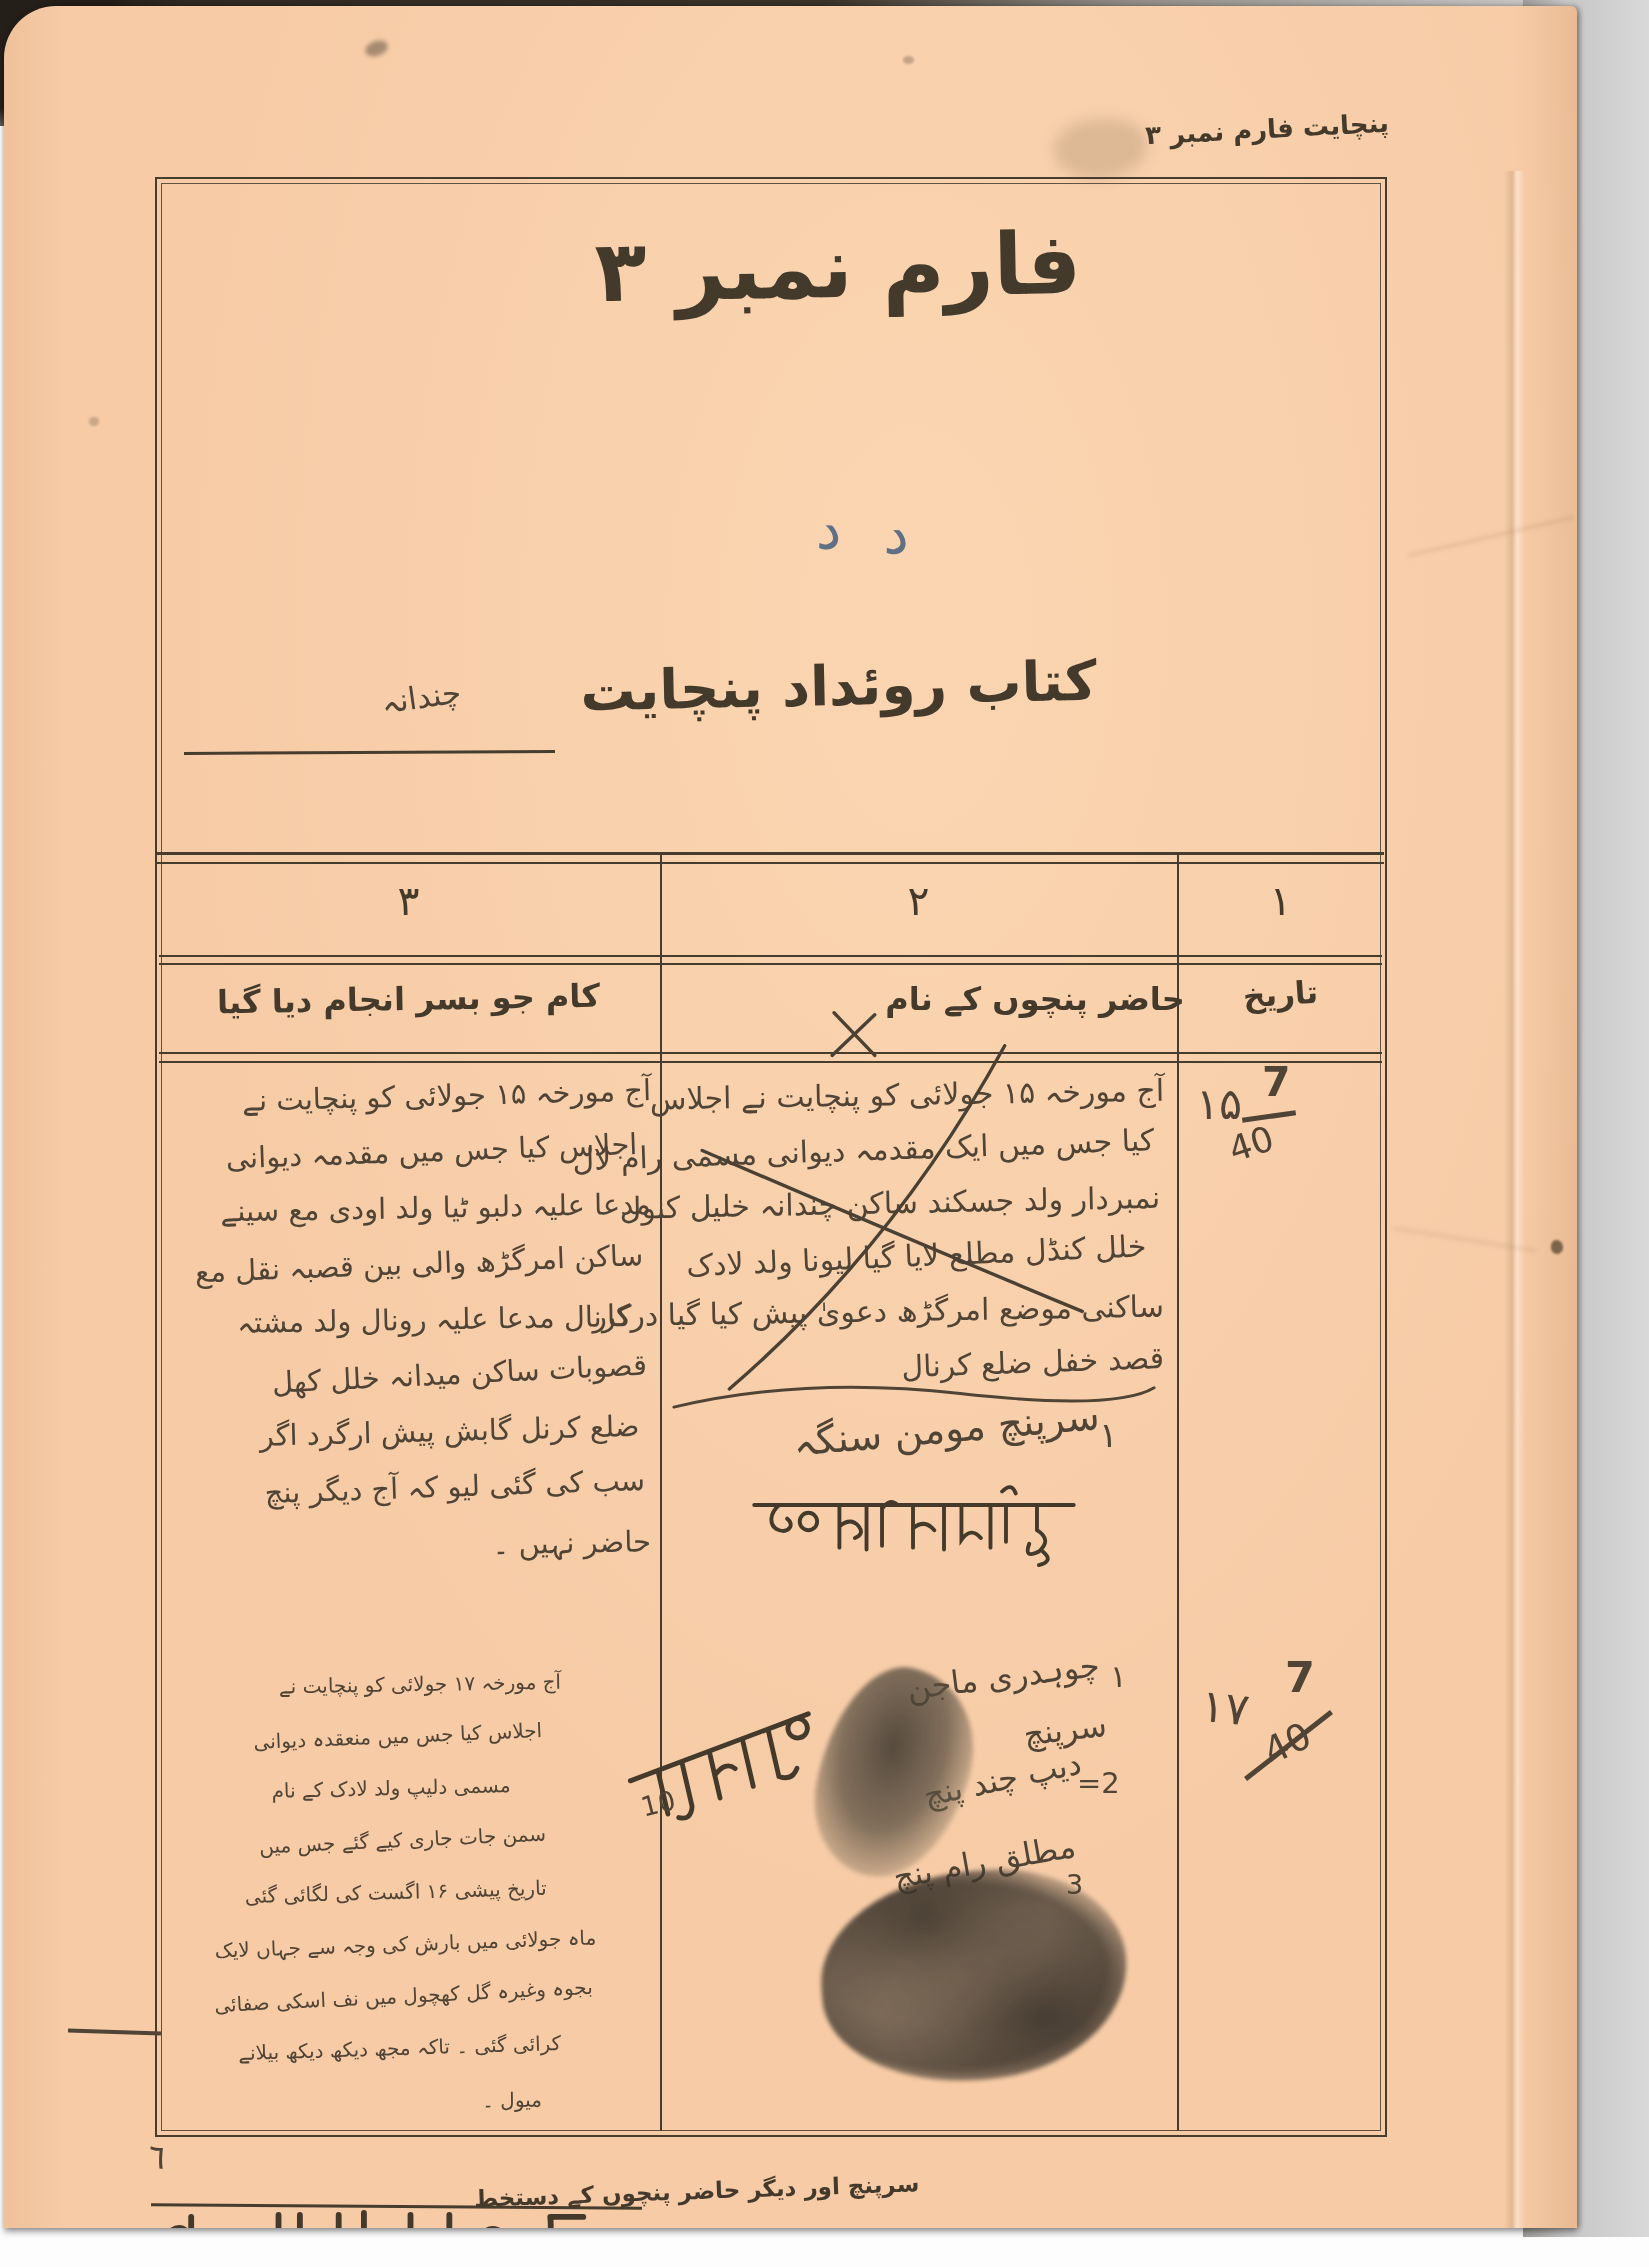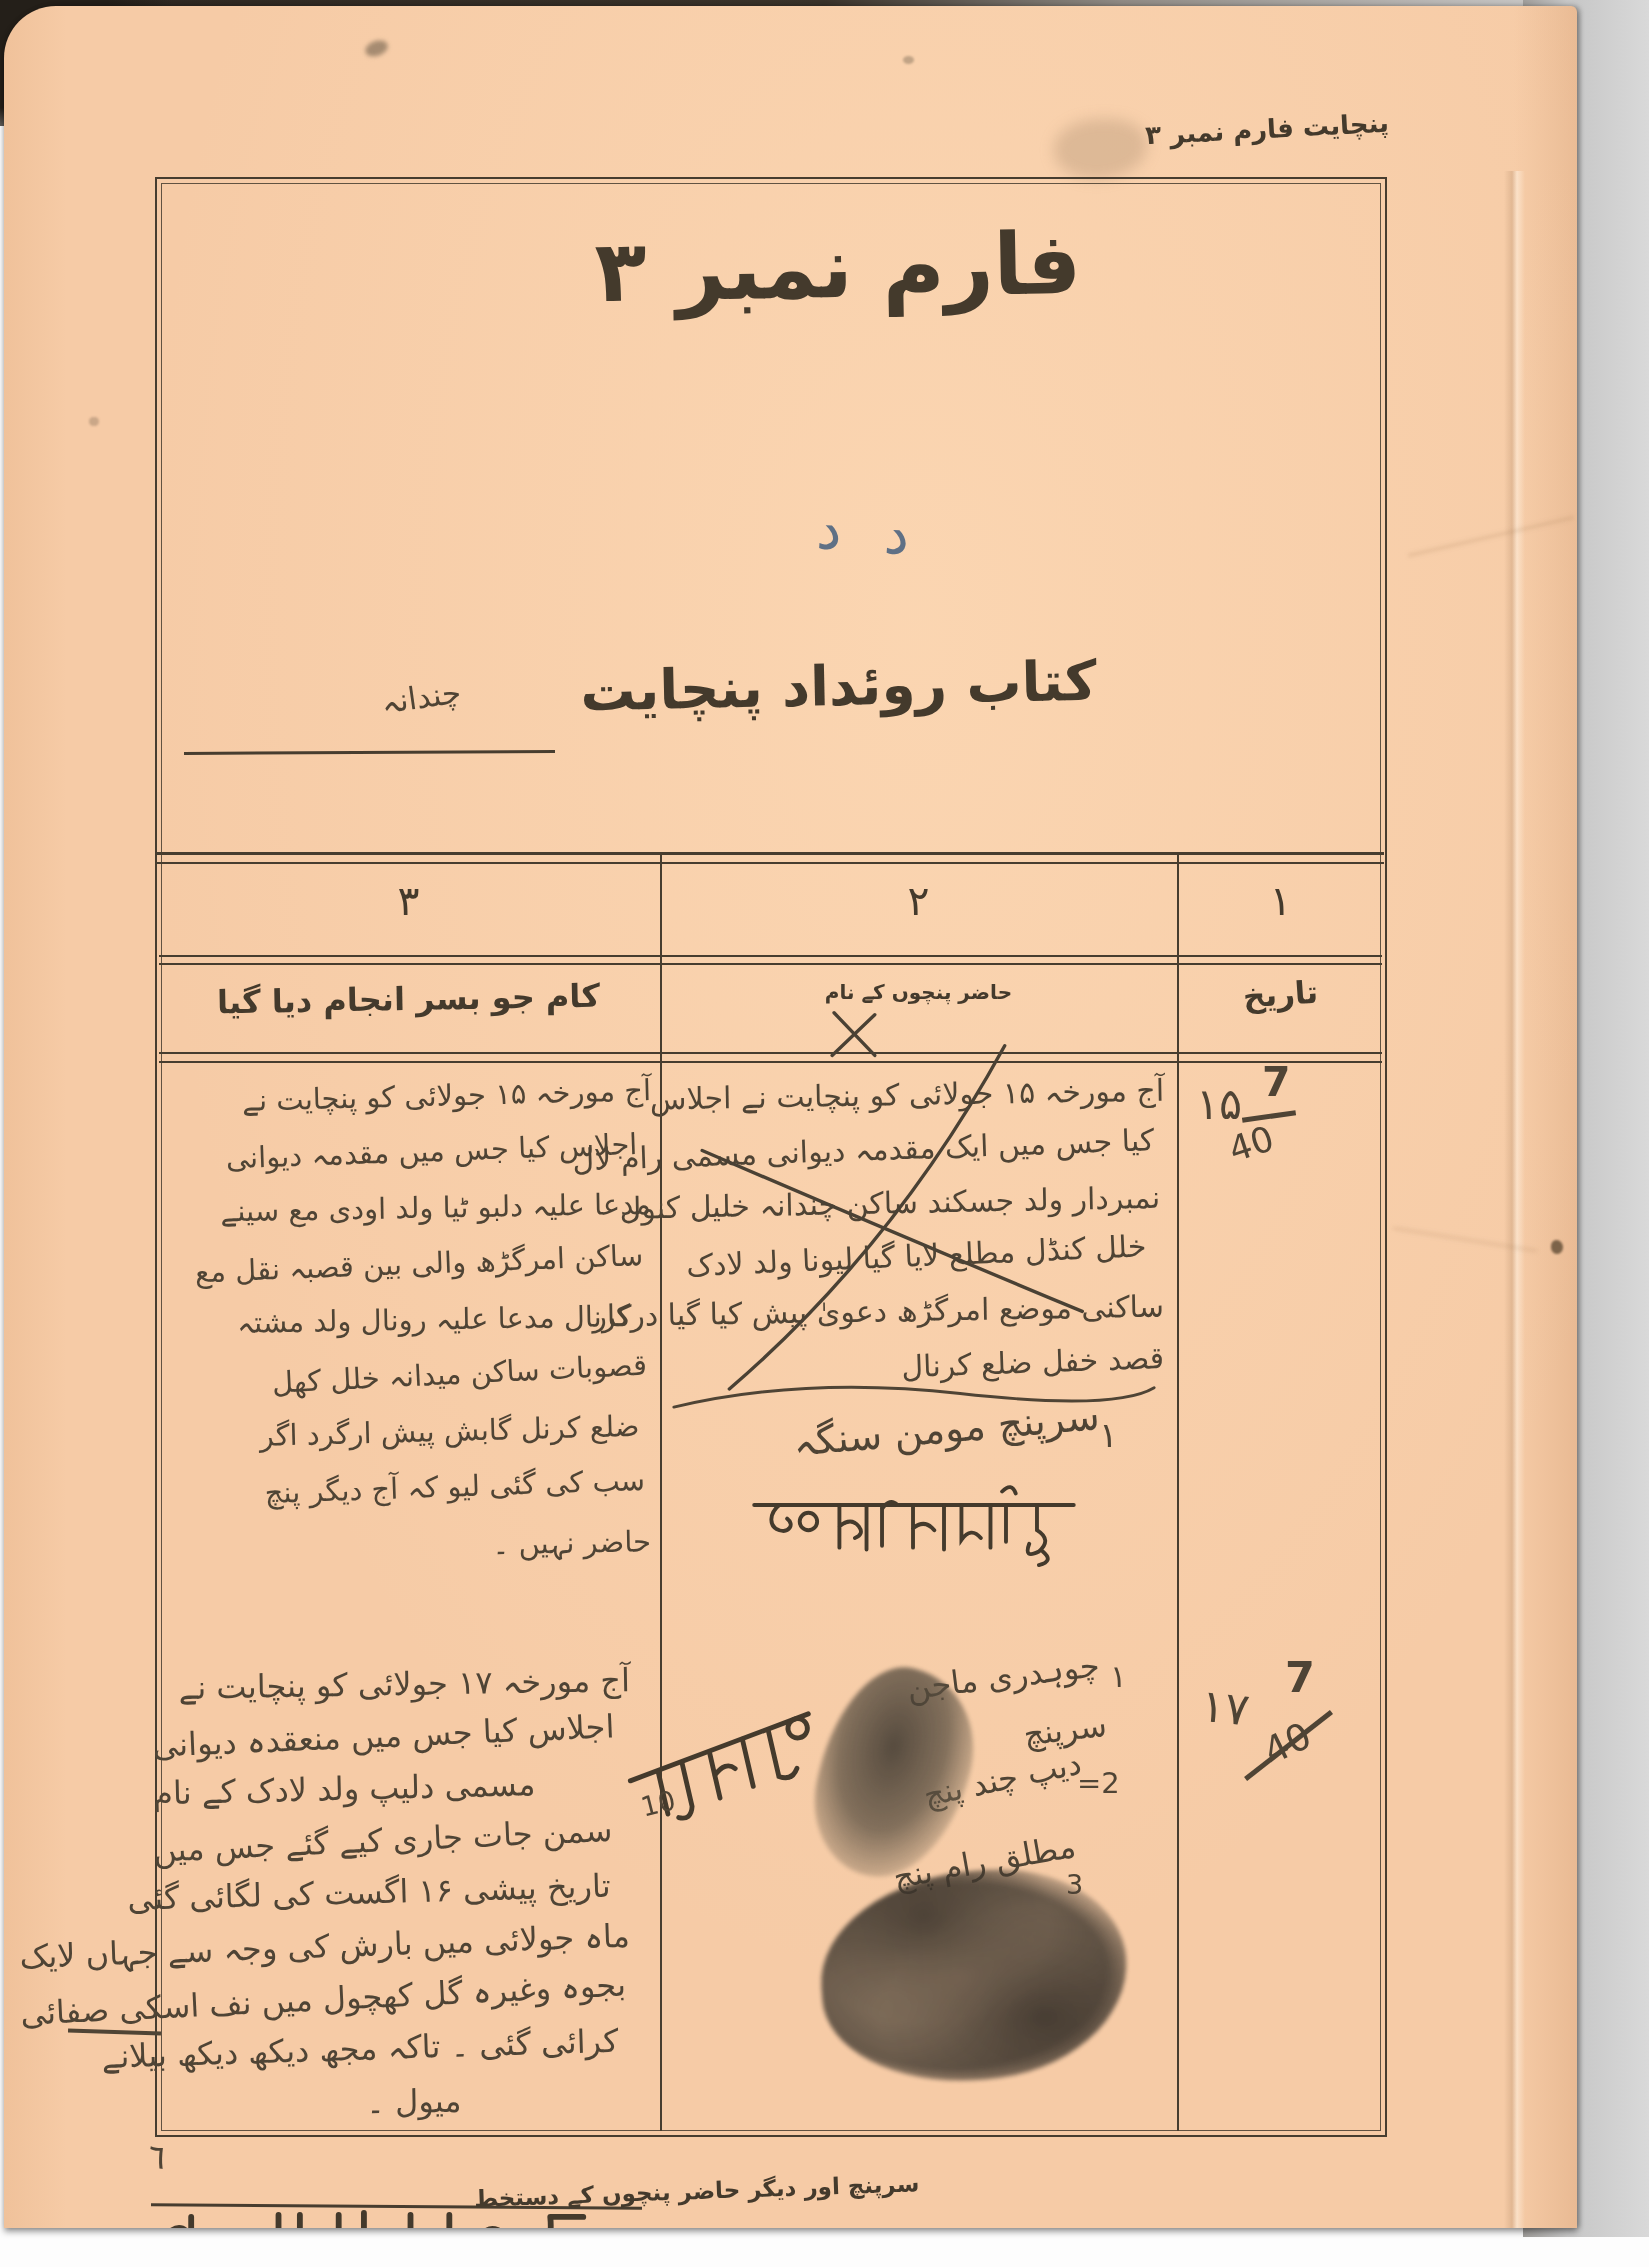--- a/index.html
+++ b/index.html
@@ -101,21 +101,21 @@
   <div class="hline" style="left:155px;top:1046px;width:1223px;"></div>
   <div class="hline" style="left:155px;top:1055px;width:1223px;"></div>
   <div class="vline" style="left:656px;top:848px;height:1277px;"></div>
   <div class="vline" style="left:1173px;top:848px;height:1277px;"></div>
 
   <div class="abs print-text" style="left:153px;top:871px;width:503px;font-size:41px;text-align:center;">۳</div>
   <div class="abs print-text" style="left:656px;top:871px;width:517px;font-size:41px;text-align:center;">۲</div>
   <div class="abs print-text" style="left:1173px;top:871px;width:207px;font-size:41px;text-align:center;">۱</div>
 
   <div class="abs print-text rtl" style="left:153px;top:974px;width:503px;font-size:32px;font-weight:bold;text-align:center;transform:rotate(-1deg);">کام جو بسر انجام دیا گیا</div>
-  <div class="abs print-text rtl" style="left:656px;top:974px;width:517px;font-size:20px;font-weight:bold;text-align:center;">حاضر پنچوں کے نام</div>
+  <div class="abs print-text rtl" style="left:656px;top:974px;width:517px;font-size:32px;font-weight:bold;text-align:right;padding-left:8px;">حاضر پنچوں کے نام</div>
   <div class="abs print-text rtl" style="left:1173px;top:970px;width:207px;font-size:31px;font-weight:bold;text-align:center;transform:rotate(-4deg);">تاریخ</div>
 
   <div class="abs hand" style="left:1192px;top:1073px;font-size:43px;">۱۵</div>
   <div class="abs hand" style="left:1258px;top:1052px;font-size:41px;font-weight:bold;">7</div>
   <div class="abs" style="left:1238px;top:1108px;width:54px;height:4.9px;background:#4f4435;transform:rotate(-8deg);"></div>
   <div class="abs hand" style="left:1225px;top:1118px;font-size:35px;transform:rotate(-18deg);">40</div>
 
   <div class="abs hand rtl" style="left:648px;top:1062px;width:512px;font-size:30px;line-height:54px;text-align:right;">
     <div class="l" style="transform:rotate(-1deg);margin-left:3.9px;">آج مورخہ ۱۵ جولائی کو پنچایت نے اجلاس</div>
     <div class="l" style="transform:rotate(-2deg);margin-right:9.7px;">کیا جس میں ایک مقدمہ دیوانی مسمی رام لال</div>
@@ -190,21 +190,21 @@
       <path d="M128,28 V78"></path>
       <path d="M156,26 V74 q12,8 20,-4"></path>
       <circle cx="186" cy="30" r="10"></circle>
     </g>
   </svg>
   <div class="abs hand" style="left:637px;top:1782px;font-size:27px;transform:rotate(-14deg);">10</div>
 
   <div class="tprint tprint1"></div>
   <div class="tprint tprint2"></div>
 
-  <div class="abs hand rtl" style="left:149px;top:1652px;width:477px;font-size:32px;line-height:52px;text-align:left;">
+  <div class="abs hand rtl" style="left:163px;top:1652px;width:477px;font-size:20px;line-height:52px;text-align:center;">
     <div class="l" style="transform:rotate(-1deg);margin-left:29px;">آج مورخہ ۱۷ جولائی کو پنچایت نے</div>
     <div class="l" style="transform:rotate(-2.4deg);margin-right:15.5px;">اجلاس کیا جس میں منعقدہ دیوانی</div>
     <div class="l" style="transform:rotate(-1.4deg);margin-right:29px;">مسمی دلیپ ولد لادک کے نام</div>
     <div class="l" style="transform:rotate(-2.6deg);margin-right:5.8px;">سمن جات جاری کیے گئے جس میں</div>
     <div class="l" style="transform:rotate(-1.6deg);margin-right:19.4px;">تاریخ پیشی ۱۶ اگست کی لگائی گئی</div>
     <div class="l" style="transform:rotate(-2deg);">ماہ جولائی میں بارش کی وجہ سے جہاں لایک</div>
     <div class="l" style="transform:rotate(-2.8deg);margin-right:3.9px;">بجوہ وغیرہ گل کھچول میں نف اسکی صفائی</div>
     <div class="l" style="transform:rotate(-1.8deg);margin-right:11.6px;">کرائی گئی ۔ تاکہ مجھ دیکھ دیکھ بیلانے</div>
     <div class="l" style="transform:rotate(-1deg);margin-left:213px;">میول ۔</div>
   </div>

